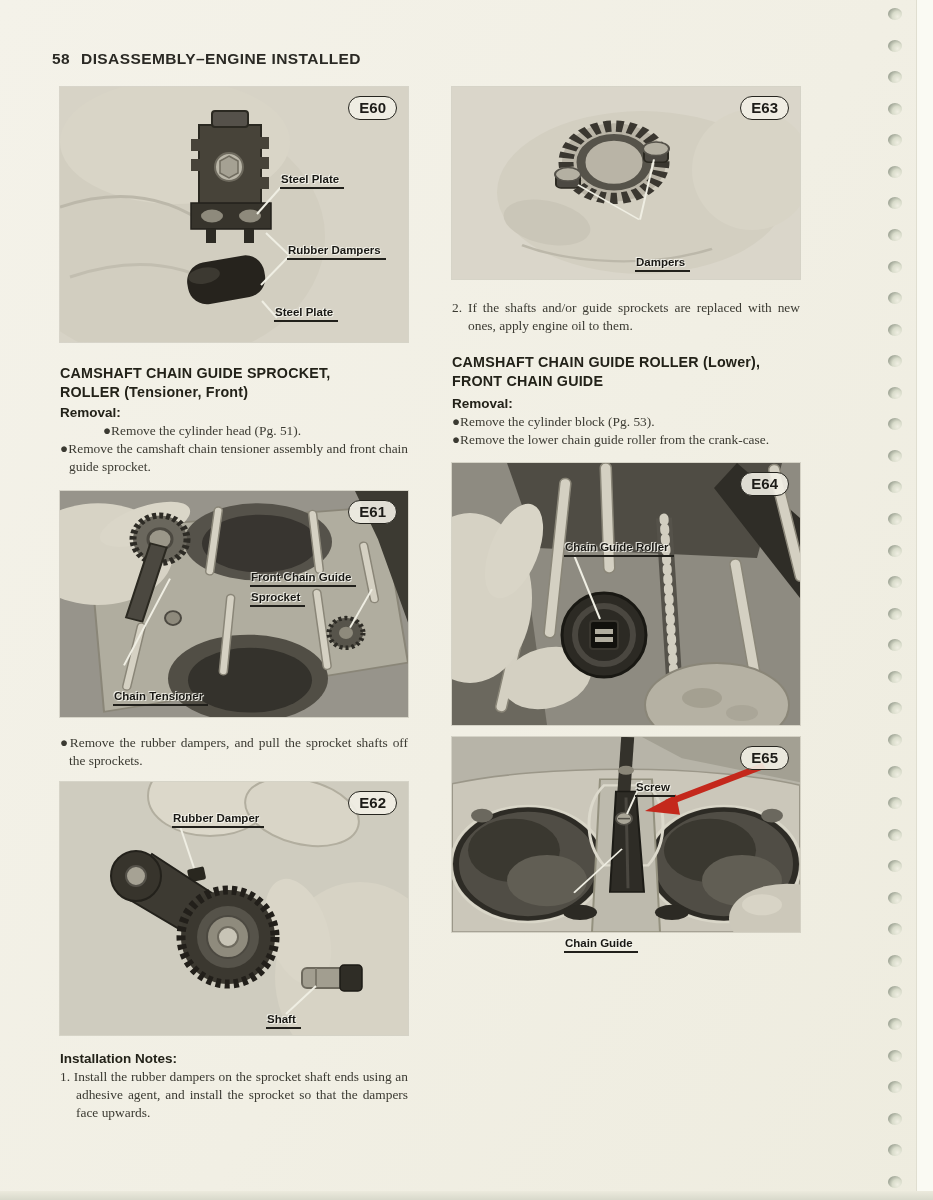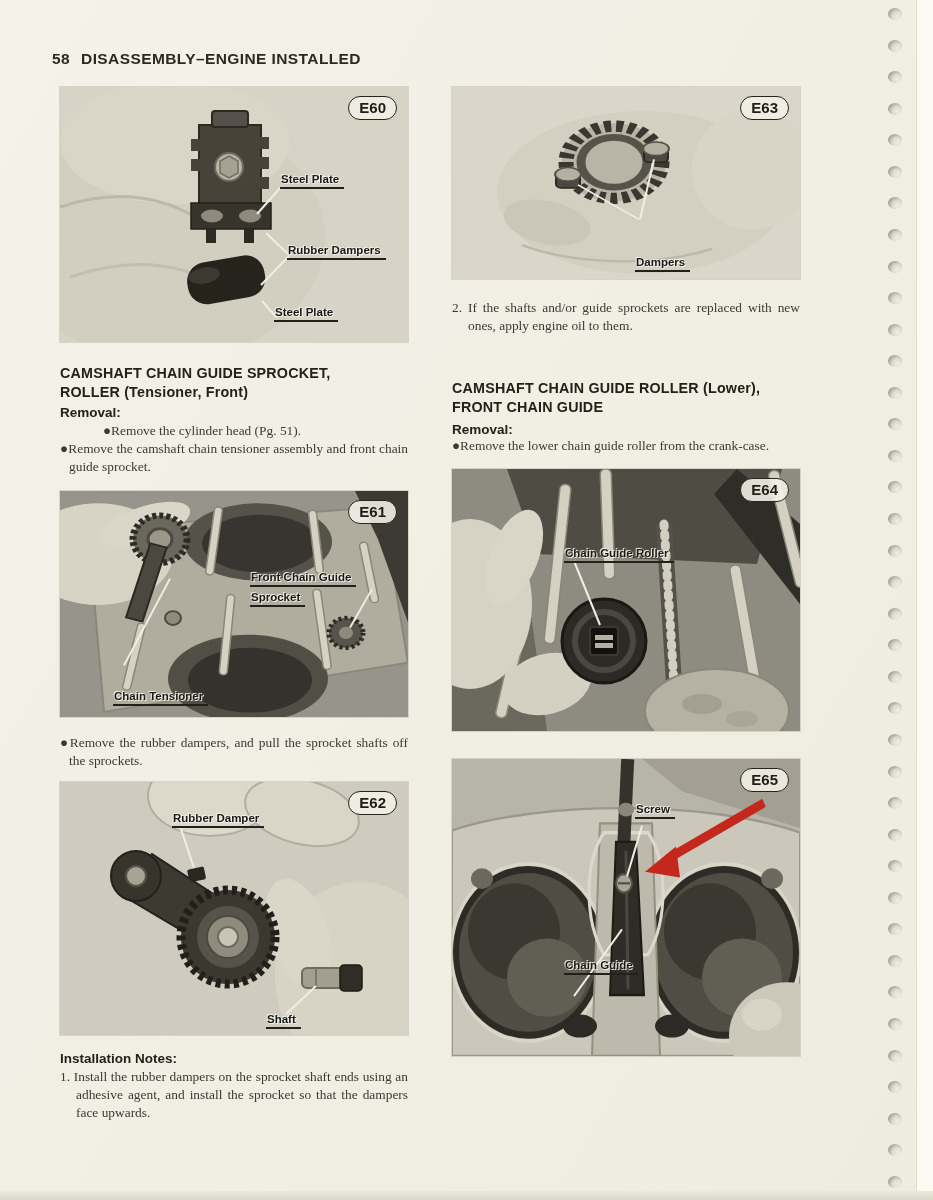--- a/index.html
+++ b/index.html
@@ -222,25 +222,26 @@
         </g>
         <line x1="187" y1="176" x2="126" y2="130" stroke="#efeee3" stroke-width="2"></line>
         <line x1="188" y1="176" x2="202" y2="96" stroke="#efeee3" stroke-width="2"></line>
       </svg>
       <div class="fig-badge">E63</div>
       <div class="plabel" style="left:183px;top:169px;">Dampers</div>
     </div>
 
     <div class="body hang-n" style="margin-top:20px;">2. If the shafts and/or guide sprockets are replaced with new ones, apply engine oil to them.</div>
 
-    <div class="heading" style="margin-top:44px;">
+    <div class="heading" style="margin-top:18px;">
       <div>CAMSHAFT CHAIN GUIDE ROLLER (Lower),</div>
       <div class="line2">FRONT CHAIN GUIDE</div>
     </div>
     <div class="subhead" style="margin-top:6px;">Removal:</div>
+    <div class="body hang-b" style="margin-top:2px;">●Remove the cylinder block (Pg. 53).</div>
     <div class="body hang-b">●Remove the lower chain guide roller from the crank-case.</div>
 
     <div class="photo" style="margin-top:14px;height:262px;">
       <svg class="ill" viewBox="0 0 348 262" preserveAspectRatio="none">
         <rect width="348" height="262" fill="#8e8b81"></rect>
         <polygon points="55,0 330,0 305,95 85,85" fill="#4f4c44"></polygon>
         <polygon points="285,0 348,55 348,135 262,25" fill="#2f2d27"></polygon>
         <polygon points="0,95 70,80 95,262 0,262" fill="#6b685e"></polygon>
         <g>
           <line x1="212" y1="55" x2="222" y2="215" stroke="#55524a" stroke-width="16"></line>
@@ -266,21 +267,21 @@
         <ellipse cx="265" cy="242" rx="72" ry="42" fill="#b5b1a3" stroke="#8a8678" stroke-width="2"></ellipse>
         <ellipse cx="250" cy="235" rx="20" ry="10" fill="#9c9889" opacity=".7"></ellipse>
         <ellipse cx="290" cy="250" rx="16" ry="8" fill="#a5a193" opacity=".7"></ellipse>
         <line x1="122" y1="92" x2="148" y2="156" stroke="#efeee3" stroke-width="2"></line>
       </svg>
       <div class="fig-badge">E64</div>
       <div class="plabel" style="left:112px;top:78px;">Chain Guide Roller</div>
     </div>
 
 
-    <div class="photo" style="margin-top:28px;height:297px;">
+    <div class="photo" style="margin-top:12px;height:195px;">
       <svg class="ill" viewBox="0 0 348 258" preserveAspectRatio="none">
         <rect width="348" height="258" fill="#b7b4a8"></rect>
         <polygon points="190,0 348,0 348,60 230,28" fill="#a3a093"></polygon>
         <path d="M0,62 C90,36 258,36 348,64 L348,258 L0,258 Z" fill="#cbc7ba" stroke="#9b9789" stroke-width="2"></path>
         <g>
           <circle cx="76" cy="168" r="77" fill="none" stroke="#dcd9cc" stroke-width="3" opacity=".8"></circle>
           <circle cx="76" cy="168" r="72" fill="#504d45" stroke="#2d2b25" stroke-width="6"></circle>
           <ellipse cx="62" cy="150" rx="46" ry="42" fill="#3a3830"></ellipse>
           <ellipse cx="95" cy="190" rx="40" ry="34" fill="#615e54"></ellipse>
           <circle cx="272" cy="168" r="77" fill="none" stroke="#dcd9cc" stroke-width="3" opacity=".8"></circle>

